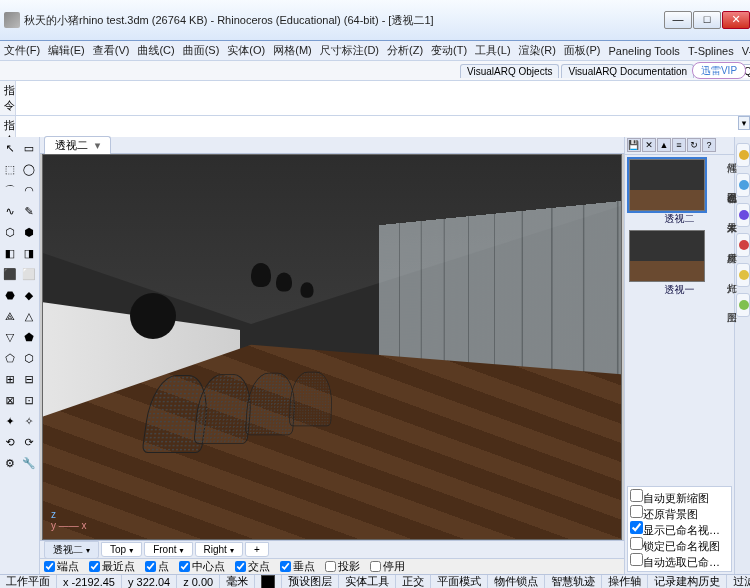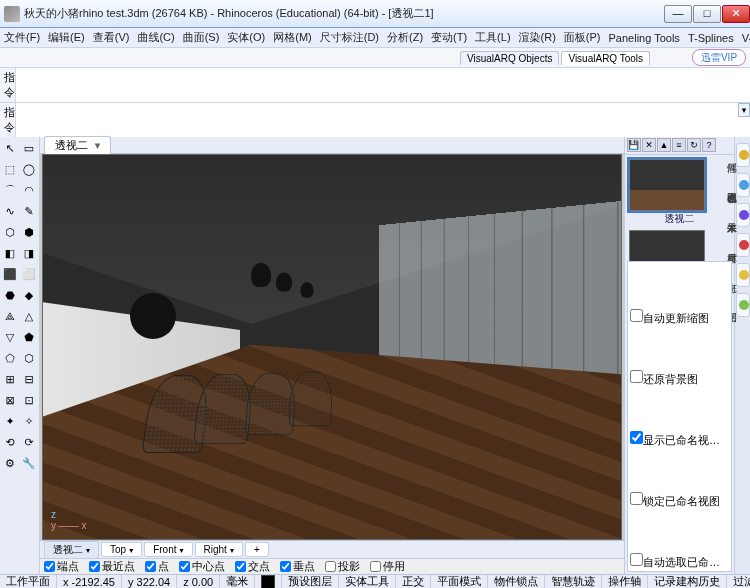--- a/index.html
+++ b/index.html
@@ -1,19 +1,19 @@
 <!DOCTYPE html>
 <html><head>
 <meta charset="utf-8">
 <style>
   * { margin:0; padding:0; box-sizing:border-box; font-family:"Microsoft YaHei","SimSun",Tahoma,sans-serif; font-size:11px; }
   body { width:750px; height:588px; background:#eee; overflow:hidden; position:relative; }
 
   
-  .titlebar { height:28px; background:linear-gradient(#f7fbff,#dbe8fa); display:flex; align-items:center; border-bottom:1px solid #7a9ccf; }
+  .titlebar { height:41px; background:linear-gradient(#f7fbff,#dbe8fa); display:flex; align-items:center; border-bottom:1px solid #7a9ccf; }
   .titlebar .app-icon { width:16px; height:16px; margin:0 4px; background:linear-gradient(135deg,#888,#bbb); border-radius:2px; }
   .titlebar .title-text { flex:1; color:#222; white-space:nowrap; overflow:hidden; }
   .winbtns { display:flex; }
   .winbtn { width:28px; height:18px; margin-left:1px; border:1px solid #888; border-radius:2px; background:linear-gradient(#fafcff,#d7e3f4); text-align:center; line-height:14px; cursor:pointer; font-size:11px; }
   .winbtn.close { background:linear-gradient(#f08080,#d03020); color:#fff; border-color:#a02; }
 
   
   .menubar { height:20px; background:#e9effa; display:flex; align-items:center; padding:0 4px; gap:8px; border-bottom:1px solid #c8d4e8; white-space:nowrap; overflow:hidden; }
   .menubar span { color:#222; cursor:pointer; }
 
@@ -73,21 +73,21 @@
 
   
   .rightpanel { width:110px; background:#e7ecf6; border-left:1px solid #c3cee3; display:flex; flex-direction:column; }
   .rp-icons { height:18px; display:flex; gap:1px; padding:1px 2px; border-bottom:1px solid #c3cee3; }
   .rp-icons .ri { width:14px; height:14px; background:#d6def0; border:1px solid #aab; cursor:pointer; font-size:9px; text-align:center; line-height:12px; }
   .thumbs { padding:4px; display:flex; flex-direction:column; gap:4px; flex:1; position:relative; }
   .thumb { width:76px; height:52px; background:linear-gradient(180deg,#333 60%,#6a4a30 60%); border:1px solid #777; position:relative; }
   .thumb.sel { outline:2px solid #3a7bd5; }
   .thumb-lbl { text-align:center; font-size:10px; color:#114; margin-top:1px; }
   .rp-checks { position:absolute; left:2px; right:2px; bottom:2px; background:#fff; border:1px solid #c3cee3; padding:2px; font-size:10px; }
-  .rp-checks label { display:block; white-space:nowrap; overflow:hidden; text-overflow:ellipsis; line-height:14px;margin-top:45px; }
+  .rp-checks label { display:block; white-space:nowrap; overflow:hidden; text-overflow:ellipsis; line-height:14px; }
   .sidetabs { width:16px; background:#e3e9f4; border-left:1px solid #c3cee3; display:flex; flex-direction:column; align-items:center; padding-top:6px; gap:6px; }
   .stab { width:14px; writing-mode:vertical-rl; font-size:10px; color:#333; padding:4px 0; border:1px solid #c3cee3; background:#f4f7fc; border-radius:3px; cursor:pointer; text-align:center; }
   .stab .dot { display:block; width:10px; height:10px; border-radius:50%; margin:2px auto; } 
   .osnap-row { height:16px; background:#efefef; border-top:1px solid #c3cee3; display:flex; padding:0 4px; gap:10px; font-size:10px; }
   .osnap-row label { display:flex; align-items:center; gap:2px; }
   .osnap-row input { width:11px; height:11px; }
 
   .statusbar { position:absolute; left:0; right:0; bottom:0; height:14px; background:#e7ecf6; border-top:1px solid #b9c5dd; display:flex; align-items:center; font-size:10px; white-space:nowrap; overflow:hidden; }
   .statusbar .cell { padding:0 6px; border-right:1px solid #c3cee3; height:100%; display:flex; align-items:center; }
   .statusbar .btncell { cursor:pointer; }
@@ -120,20 +120,21 @@
     <span>渲染(R)</span>
     <span>面板(P)</span>
     <span>Paneling Tools</span>
     <span>T-Splines</span>
     <span>V-Ray</span>
   </div>
 
 <div class="plugin-row">
   <div class="tabs" id="plugintabs">
       <div class="ptab">VisualARQ Objects</div>
+      <div class="ptab">VisualARQ Documentation</div>
       <div class="ptab active">VisualARQ Tools</div>
     </div>
   <div class="thunder">迅雷VIP</div>
 </div>
 
 <div class="cmdrow">
   <div class="cmdlabel">指令:</div>
   <input class="cmdinput" value="" style="">
 </div>
 

